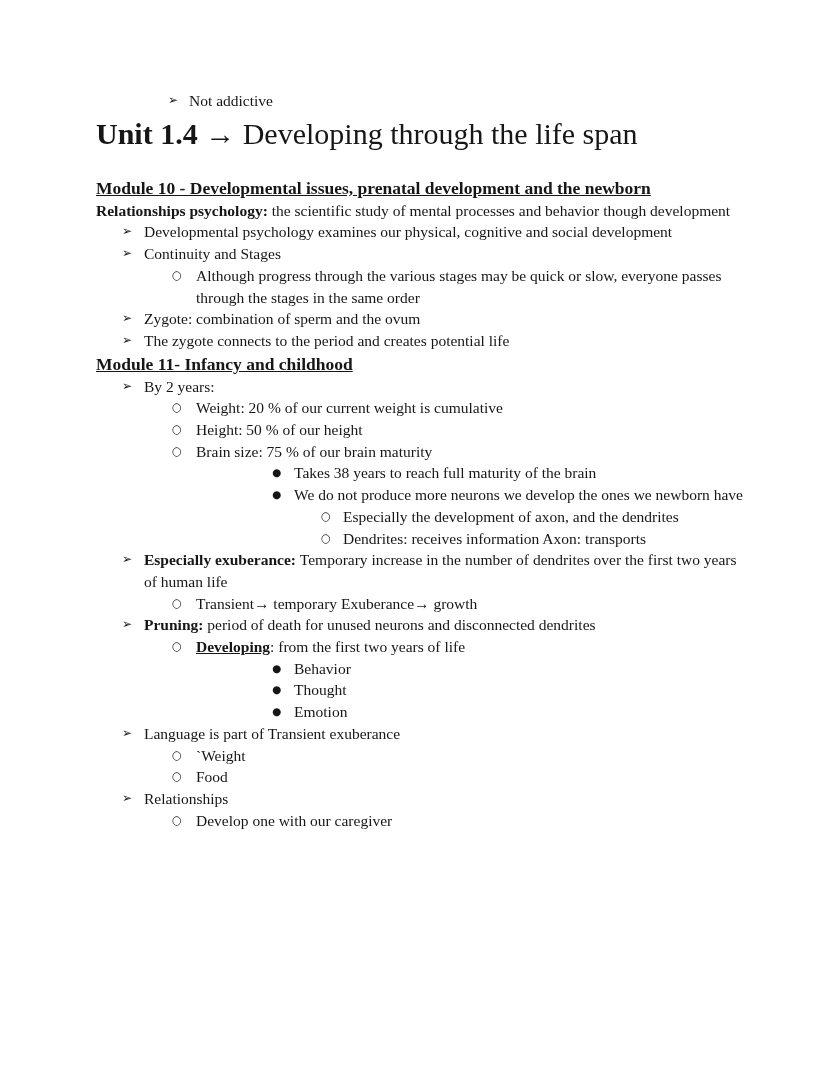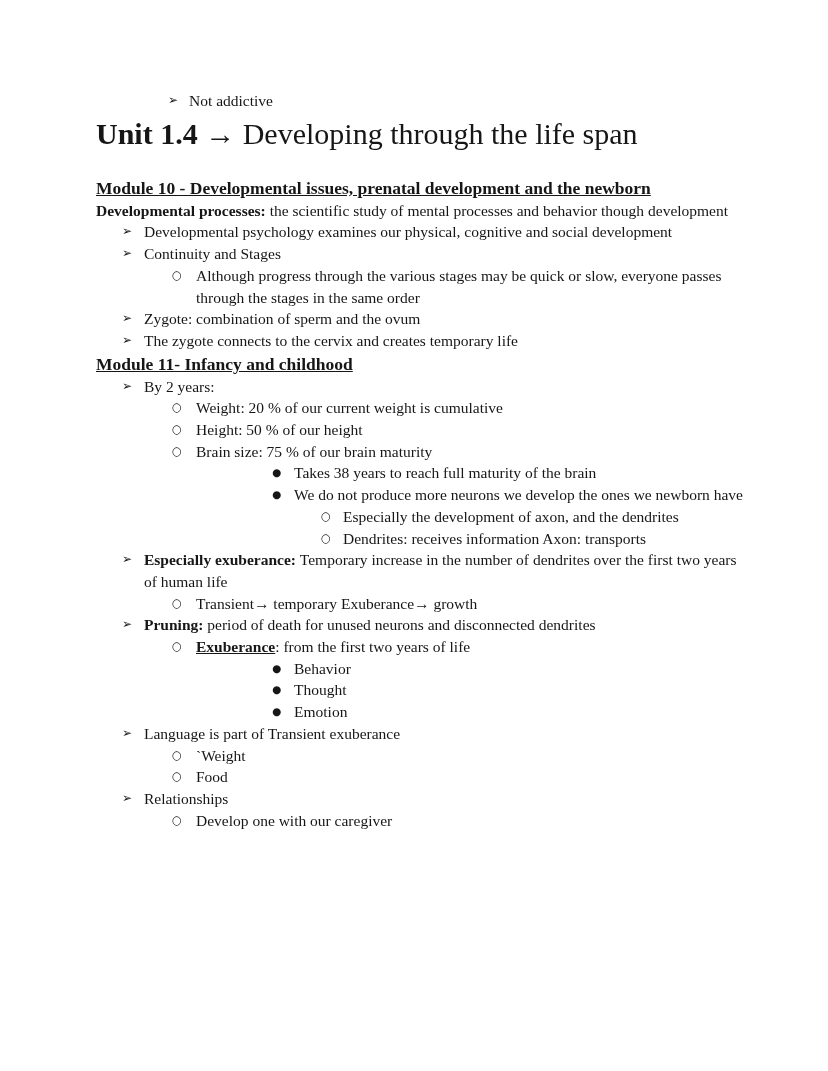--- a/index.html
+++ b/index.html
@@ -37,39 +37,39 @@
   .lvl-4{padding-left:247px;}    .lvl-4 > .bullet{left:225px;}
 </style>
 </head>
 <body>
 
 <div class="page">
   <div>
       <div class="line list lvl-note"><span class="bullet arrow">➢</span><span class="seg">Not addictive</span></div>
       <div class="line title"><span class="seg b">Unit 1.4 </span><span class="seg">→ Developing through the life span</span></div>
       <div class="line heading"><span class="seg b u">Module 10 - Developmental issues, prenatal development and the newborn</span></div>
-      <div class="line para"><span class="seg b">Developmental processes: </span><span class="seg">the scientific study of mental processes and behavior though development</span></div>
+      <div class="line para"><span class="seg b">Relationships psychology: </span><span class="seg">the scientific study of mental processes and behavior though development</span></div>
       <div class="line list lvl-1"><span class="bullet arrow">➢</span><span class="seg">Developmental psychology examines our physical, cognitive and social development</span></div>
       <div class="line list lvl-1"><span class="bullet arrow">➢</span><span class="seg">Continuity and Stages</span></div>
       <div class="line list lvl-2"><span class="bullet circle">○</span><span class="seg">Although progress through the various stages may be quick or slow, everyone passes through the stages in the same order</span></div>
       <div class="line list lvl-1"><span class="bullet arrow">➢</span><span class="seg">Zygote: combination of sperm and the ovum</span></div>
-      <div class="line list lvl-1"><span class="bullet arrow">➢</span><span class="seg">The zygote connects to the cervix and creates temporary life</span></div>
+      <div class="line list lvl-1"><span class="bullet arrow">➢</span><span class="seg">The zygote connects to the period and creates potential life</span></div>
       <div class="line heading"><span class="seg b u">Module 11- Infancy and childhood</span></div>
       <div class="line list lvl-1"><span class="bullet arrow">➢</span><span class="seg">By 2 years:</span></div>
       <div class="line list lvl-2"><span class="bullet circle">○</span><span class="seg">Weight: 20 % of our current weight is cumulative</span></div>
       <div class="line list lvl-2"><span class="bullet circle">○</span><span class="seg">Height: 50 % of our height</span></div>
       <div class="line list lvl-2"><span class="bullet circle">○</span><span class="seg">Brain size: 75 % of our brain maturity</span></div>
       <div class="line list lvl-3"><span class="bullet disc">●</span><span class="seg">Takes 38 years to reach full maturity of the brain</span></div>
       <div class="line list lvl-3"><span class="bullet disc">●</span><span class="seg">We do not produce more neurons we develop the ones we newborn have</span></div>
       <div class="line list lvl-4"><span class="bullet circle">○</span><span class="seg">Especially the development of axon, and the dendrites</span></div>
       <div class="line list lvl-4"><span class="bullet circle">○</span><span class="seg">Dendrites: receives information Axon: transports</span></div>
       <div class="line list lvl-1"><span class="bullet arrow">➢</span><span class="seg b">Especially exuberance: </span><span class="seg">Temporary increase in the number of dendrites over the first two years of human life</span></div>
       <div class="line list lvl-2"><span class="bullet circle">○</span><span class="seg">Transient→ temporary Exuberance→ growth</span></div>
       <div class="line list lvl-1"><span class="bullet arrow">➢</span><span class="seg b">Pruning: </span><span class="seg">period of death for unused neurons and disconnected dendrites</span></div>
-      <div class="line list lvl-2"><span class="bullet circle">○</span><span class="seg b u">Exuberance</span><span class="seg">: from the first two years of life</span></div>
+      <div class="line list lvl-2"><span class="bullet circle">○</span><span class="seg b u">Developing</span><span class="seg">: from the first two years of life</span></div>
       <div class="line list lvl-3"><span class="bullet disc">●</span><span class="seg">Behavior</span></div>
       <div class="line list lvl-3"><span class="bullet disc">●</span><span class="seg">Thought</span></div>
       <div class="line list lvl-3"><span class="bullet disc">●</span><span class="seg">Emotion</span></div>
       <div class="line list lvl-1"><span class="bullet arrow">➢</span><span class="seg">Language is part of Transient exuberance</span></div>
       <div class="line list lvl-2"><span class="bullet circle">○</span><span class="seg">`Weight</span></div>
       <div class="line list lvl-2"><span class="bullet circle">○</span><span class="seg">Food</span></div>
       <div class="line list lvl-1"><span class="bullet arrow">➢</span><span class="seg">Relationships</span></div>
       <div class="line list lvl-2"><span class="bullet circle">○</span><span class="seg">Develop one with our caregiver</span></div>
     </div>
 </div>

